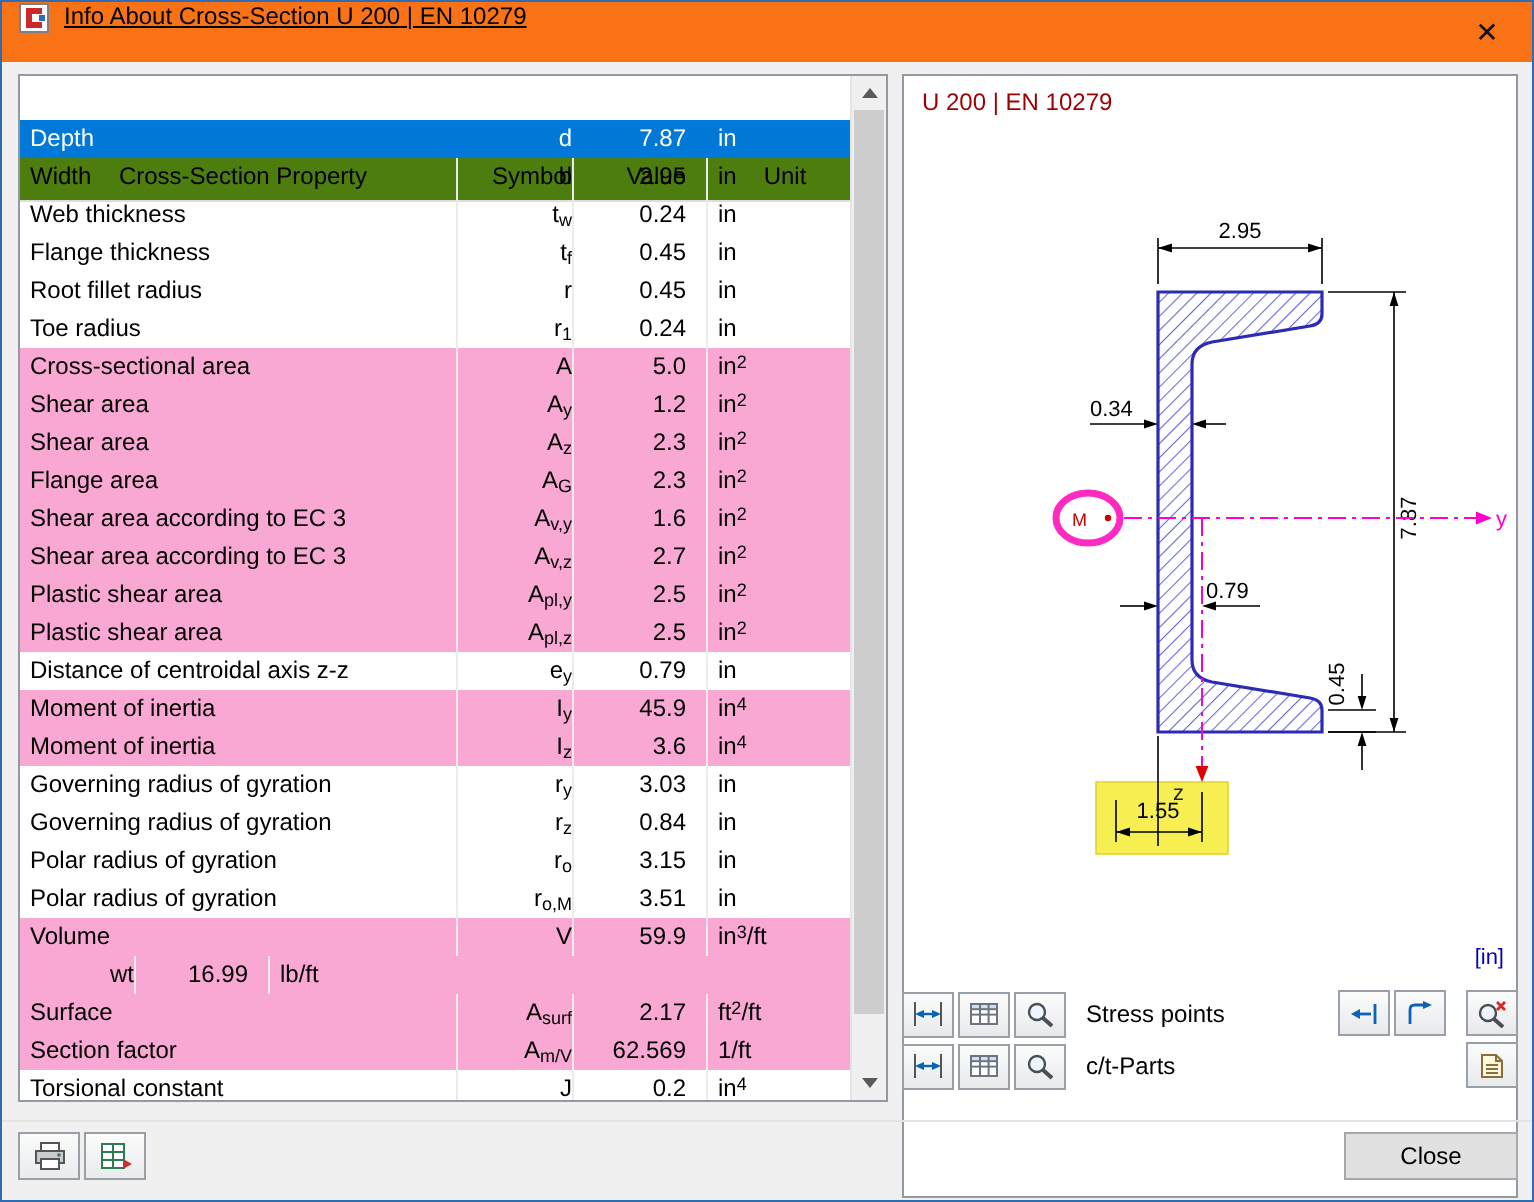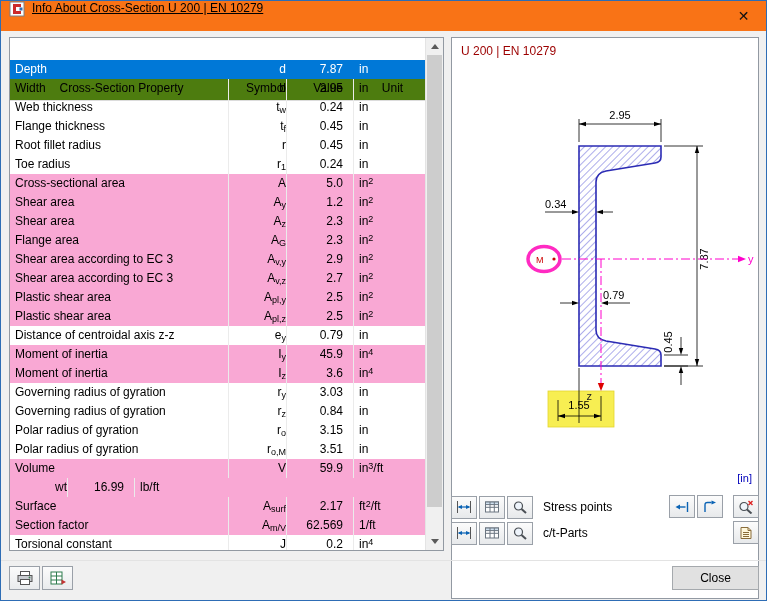--- a/index.html
+++ b/index.html
@@ -143,21 +143,21 @@
         </div>
         <div class="trow shade">
           <div class="c cp">Flange area</div>
           <div class="c cs">A<sub>G</sub></div>
           <div class="c cv">2.3</div>
           <div class="c cu">in<sup>2</sup></div>
         </div>
         <div class="trow shade">
           <div class="c cp">Shear area according to EC 3</div>
           <div class="c cs">A<sub>v,y</sub></div>
-          <div class="c cv">2.9</div>
+          <div class="c cv">1.6</div>
           <div class="c cu">in<sup>2</sup></div>
         </div>
         <div class="trow shade">
           <div class="c cp">Shear area according to EC 3</div>
           <div class="c cs">A<sub>v,z</sub></div>
           <div class="c cv">2.7</div>
           <div class="c cu">in<sup>2</sup></div>
         </div>
         <div class="trow shade">
           <div class="c cp">Plastic shear area</div>

